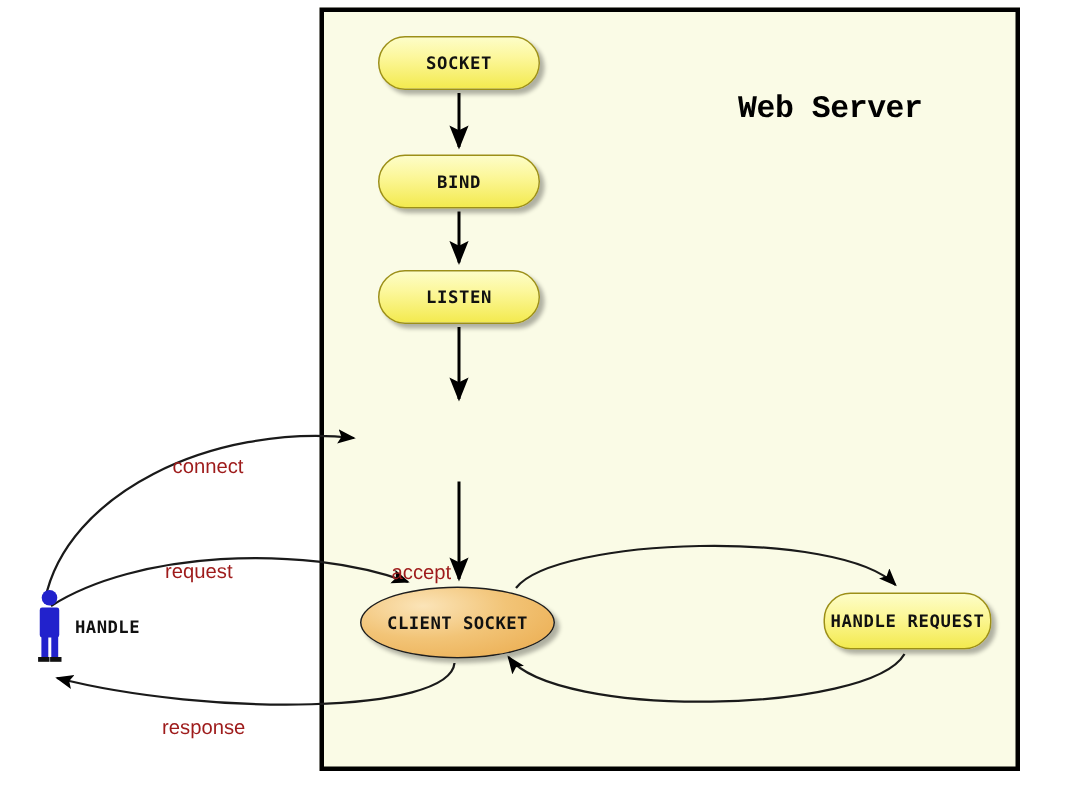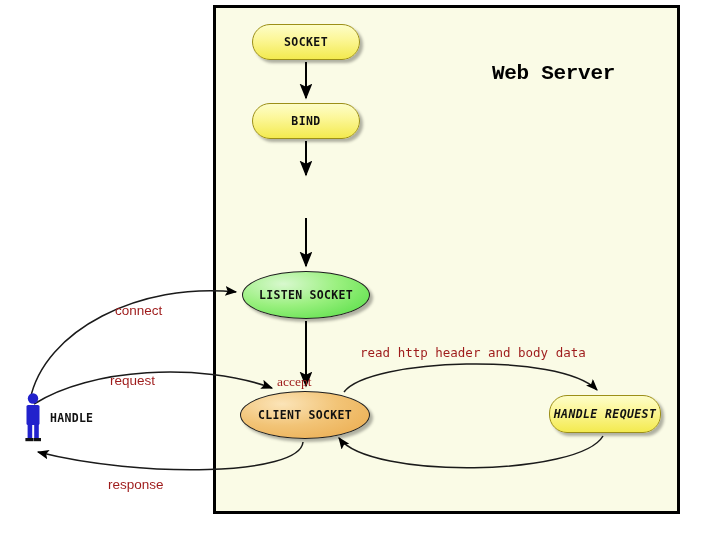--- a/index.html
+++ b/index.html
@@ -40,21 +40,21 @@
     box-shadow:3px 3px 3px rgba(0,0,0,0.30);
     display:flex;align-items:center;justify-content:center;
     font-family:"DejaVu Sans Mono", monospace;
     font-size:11.5px;font-weight:bold;color:#111111;
     letter-spacing:0.4px;
     white-space:nowrap;
   }
   #node-socket{left:252px;top:24px;width:108px;height:36px;}
   #node-bind{left:252px;top:103px;width:108px;height:36px;}
   #node-listen{left:252px;top:180px;width:108px;height:36px;}
-  #node-handle{left:549px;top:395px;width:112px;height:38px;font-style:italic;}
+  #node-handle{left:549px;top:395px;width:112px;height:38px;}
 
   
   .node-ellipse{
     position:absolute;
     box-sizing:border-box;
     border:1.3px solid #2a2a2a;
     border-radius:50%;
     box-shadow:3px 3px 3px rgba(0,0,0,0.30);
     display:flex;align-items:center;justify-content:center;
     font-family:"DejaVu Sans Mono", monospace;
@@ -86,21 +86,21 @@
   .edge-label{
     position:absolute;
     color:#9e1b1b;
     white-space:nowrap;
   }
   .lbl-sans{font-family:"Liberation Sans", sans-serif;font-size:13.5px;margin-top:31px;}
   .lbl-mono{font-family:"DejaVu Sans Mono", monospace;font-size:12.5px;}
   #lbl-connect{left:115px;top:272px;}
   #lbl-request{left:110px;top:342px;}
   #lbl-response{left:108px;top:446px;}
-  #lbl-accept{left:277px;top:343px;font-family:Liberation Serif, serif;}
+  #lbl-accept{left:261px;top:343px;}
   #lbl-read{left:360px;top:345px;}
   #lbl-write{left:376px;top:438px;}
 </style>
 </head>
 <body>
 
 <div id="root">
 
   <div id="server-box"></div>
   <div id="server-title">Web Server</div>
@@ -130,33 +130,32 @@
       <path d="M303,442 C300,476 140,478 38,452" marker-end="url(#ah)"></path>
 
       <path d="M344,392 C370,358 560,352 597,390" marker-end="url(#ah)"></path>
 
       <path d="M603,436 C580,476 370,480 339,438" marker-end="url(#ah)"></path>
     </g>
   </svg>
 
   <div class="node-box" id="node-socket">SOCKET</div>
   <div class="node-box" id="node-bind">BIND</div>
-  <div class="node-ellipse" id="node-listen-socket">LISTEN SOCKET</div>
+  <div class="node-box" id="node-listen">LISTEN</div>
   <div class="node-ellipse" id="node-client-socket">CLIENT SOCKET</div>
   <div class="node-box" id="node-handle">HANDLE REQUEST</div>
 
   <svg id="client-actor" viewBox="0 0 26 50">
     <circle cx="11" cy="6.5" r="5.2" fill="#2222cc"></circle>
     <rect x="4.5" y="13" width="13" height="20" rx="1.6" fill="#2222cc"></rect>
     <rect x="5.6" y="32" width="4.6" height="16" fill="#2222cc"></rect>
     <rect x="12.2" y="32" width="4.6" height="16" fill="#2222cc"></rect>
     <rect x="3.4" y="46" width="7.6" height="3.2" fill="#111111"></rect>
     <rect x="11.4" y="46" width="7.6" height="3.2" fill="#111111"></rect>
   </svg>
   <div id="client-label">HANDLE</div>
 
   <div class="edge-label lbl-sans" id="lbl-connect">connect</div>
   <div class="edge-label lbl-sans" id="lbl-request">request</div>
   <div class="edge-label lbl-sans" id="lbl-accept">accept</div>
-  <div class="edge-label lbl-mono" id="lbl-read">read http header and body data</div>
   <div class="edge-label lbl-sans" id="lbl-response">response</div>
 
 </div>
 
 </body></html>

